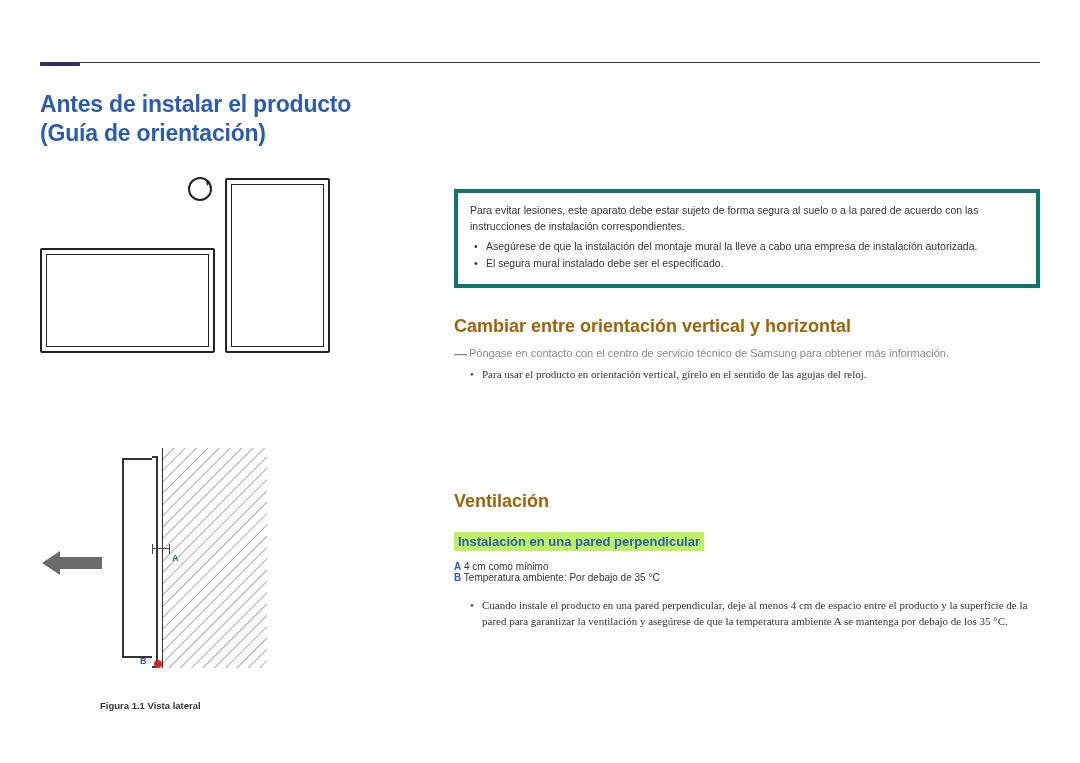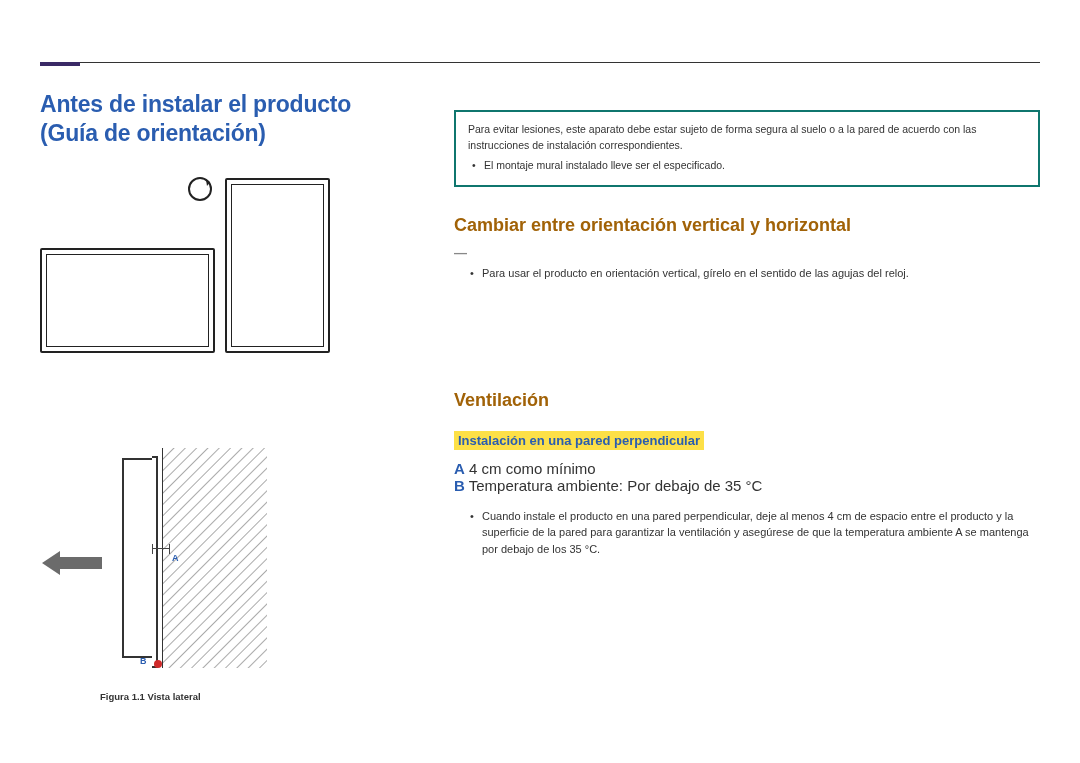--- a/index.html
+++ b/index.html
@@ -1,20 +1,20 @@
 <!DOCTYPE html>
 <html><head>
 <meta charset="utf-8">
 <style>
   * { margin: 0; padding: 0; box-sizing: border-box; }
   html, body { width: 1080px; height: 763px; background: #fff; font-family: Arial, "Helvetica Neue", sans-serif; color: #333; }
   .page { position: relative; width: 1080px; height: 763px; padding: 0 40px; }
   .top-bar { position: absolute; top: 62px; left: 40px; width: 1000px; height: 0; border-top: 1px solid #333; }
   .accent-bar { position: absolute; top: 62px; left: 40px; width: 40px; height: 0; border-top: 4px solid #3a2a66; }
-  .main { display: flex; gap: 54px; padding-top: 90px; }
+  .main { display: flex; gap: 54px; padding-top: 90px; align-items: center; }
   .left-col { width: 360px; flex: 0 0 360px; }
   .right-col { flex: 1; }
 
   .title { color: #2a5db0; font-size: 23px; font-weight: 600; line-height: 1.25; letter-spacing: -0.2px; }
 
   
   .orient-figure { margin-top: 30px; display: flex; align-items: flex-end; gap: 10px; }
   .screen-h { width: 175px; height: 105px; border: 2px solid #222; border-radius: 2px; position: relative; }
   .screen-h::after { content: ""; position: absolute; inset: 4px; border: 1px solid #222; }
   .screen-v-wrap { position: relative; }
@@ -29,39 +29,39 @@
   .vent-fig { position: relative; width: 145px; height: 230px; }
   .wall-hatch { position: absolute; left: 40px; top: 0; width: 105px; height: 220px; }
   .product-side { position: absolute; left: 0; top: 10px; width: 34px; height: 200px; background: #fff; border: 2px solid #333; }
   .product-side::after { content: ""; position: absolute; top: -4px; right: -4px; width: 4px; height: 208px; background: #fff; border: 2px solid #333; border-left: none; }
   .dimA { position: absolute; left: 30px; top: 100px; width: 18px; height: 0; border-top: 1px solid #444; }
   .dimA::before, .dimA::after { content: ""; position: absolute; top: -5px; width: 1px; height: 10px; background: #444; }
   .dimA::before { left: 0; } .dimA::after { right: 0; }
   .labelA { position: absolute; left: 50px; top: 105px; font-size: 9px; font-weight: 700; color: #2a5db0; }
   .dotB { position: absolute; left: 32px; top: 212px; width: 8px; height: 8px; border-radius: 50%; background: #d02a2a; }
   .labelB { position: absolute; left: 18px; top: 208px; font-size: 9px; font-weight: 700; color: #2a5db0; }
-  .fig-caption { font-size: 9.5px; font-weight: 700; margin-top: 8px; margin-left: 60px; }
+  .fig-caption { font-size: 9.5px; font-weight: 700; margin-top: 17px; margin-left: 60px; }
 
   
-  .warn-box { border: 2px solid #0f766e; padding: 10px 12px; font-size: 10.5px; line-height: 1.5; margin-top: 20px; }
+  .warn-box { border: 4px solid #0f766e; padding: 10px 12px; font-size: 10.5px; line-height: 1.5; margin-top: 20px; }
   .warn-box p { margin-bottom: 4px; }
   .warn-box ul { list-style: none; padding-left: 16px; }
   .warn-box li { position: relative; margin-bottom: 2px; }
   .warn-box li::before { content: "•"; position: absolute; left: -12px; }
 
   .h2 { font-size: 18px; font-weight: 700; color: #a16207; margin-top: 28px; margin-bottom: 10px; }
   .note-dash { font-size: 11px; color: #888; display: flex; }
   .note-dash .dash { font-weight: 700; color: #888; margin-right: 2px; font-size: 13px; line-height: 1; }
   .bullets { list-style: none; padding-left: 28px; font-size: 11px; margin-top: 6px; }
-  .bullets li { position: relative; margin-bottom: 2px; line-height: 1.5; }
+  .bullets li { position: relative; margin-bottom: 2px; line-height: 1.5; font-family: Liberation Serif, serif; }
   .bullets li::before { content: "•"; position: absolute; left: -12px; }
 
   .h2-vent { margin-top: 108px; }
-  .h3 { color: #2a5db0; background: #fde047; display: inline-block; padding: 2px 4px; font-size: 13px; font-weight: 600; margin-top: 10px; }
-  .spec { font-size: 15px; margin-top: 10px; }
+  .h3 { color: #2a5db0; background: #bef264; display: inline-block; padding: 2px 4px; font-size: 13px; font-weight: 600; margin-top: 10px; }
+  .spec { font-size: 10px; margin-top: 10px; }
   .spec .k { color: #2a5db0; font-weight: 600; }
   .bullets-vent { margin-top: 14px; }
 </style>
 </head>
 <body>
 
 <div class="page">
   <div class="top-bar"></div>
   <div class="accent-bar"></div>
 
@@ -110,27 +110,29 @@
         </div>
       </div>
       <div class="fig-caption">Figura 1.1 Vista lateral</div>
     </div>
 
     <div class="right-col">
 
       <div class="warn-box">
         <p>Para evitar lesiones, este aparato debe estar sujeto de forma segura al suelo o a la pared de acuerdo con las instrucciones de instalación correspondientes.</p>
         <ul>
-          <li>El montaje mural instalado lleve ser el especificado.</li>
+          <li>Asegúrese de que la instalación del montaje mural la lleve a cabo una empresa de instalación autorizada.</li>
+          <li>El segura mural instalado debe ser el especificado.</li>
         </ul>
       </div>
 
       <h2 class="h2">Cambiar entre orientación vertical y horizontal</h2>
       <div class="note-dash">
         <span class="dash">―</span>
+        <span>Póngase en contacto con el centro de servicio técnico de Samsung para obtener más información.</span>
       </div>
       <ul class="bullets">
         <li>Para usar el producto en orientación vertical, gírelo en el sentido de las agujas del reloj.</li>
       </ul>
 
       <h2 class="h2 h2-vent">Ventilación</h2>
       <div><span class="h3">Instalación en una pared perpendicular</span></div>
 
       <div class="spec">
         <span class="k">A</span><span> 4 cm como mínimo</span>

